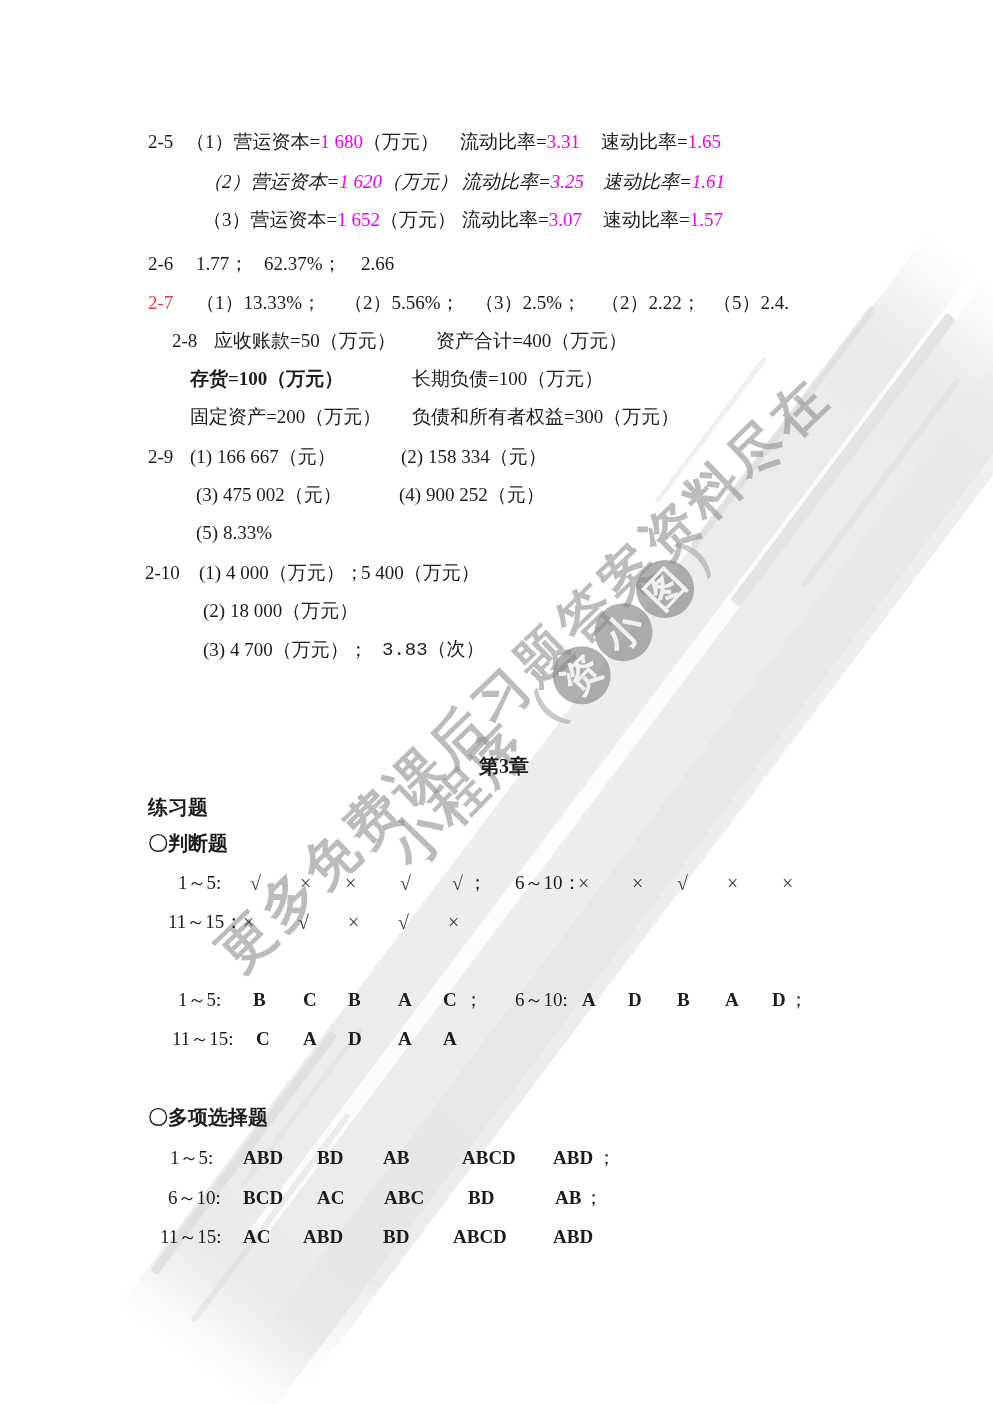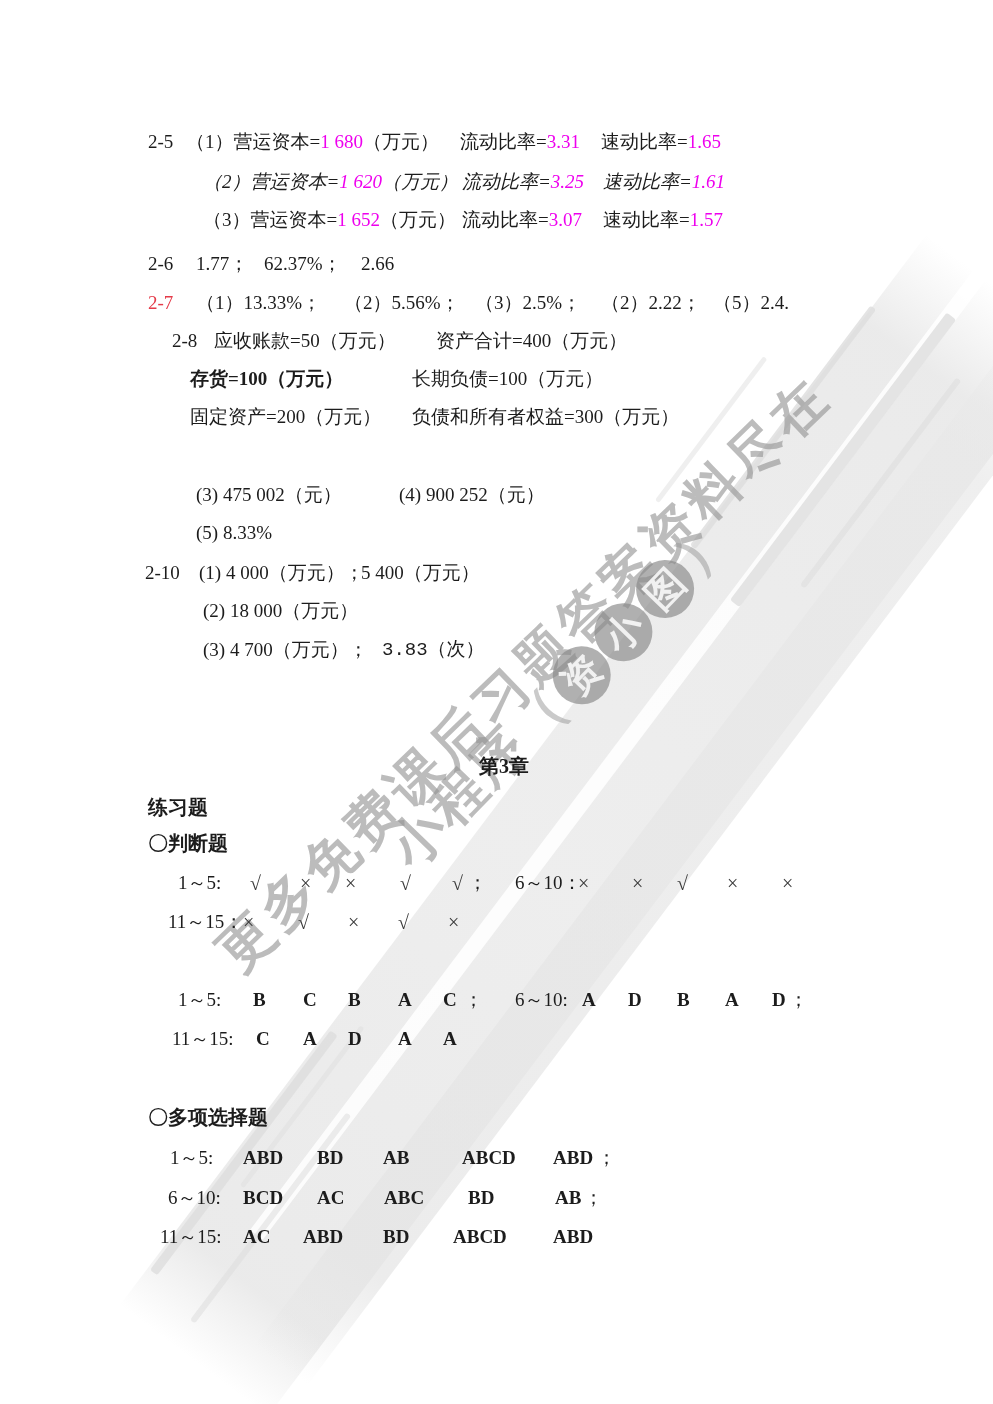--- a/index.html
+++ b/index.html
@@ -113,20 +113,25 @@
   </div>
   <div class="ln" style="top:367px;">
     <span class="c" style="left:190px;font-weight:bold;">存货=100（万元）</span>
     <span class="c" style="left:412px;">长期负债=100（万元）</span>
   </div>
   <div class="ln" style="top:405px;">
     <span class="c" style="left:190px;">固定资产=200（万元）</span>
     <span class="c" style="left:412px;">负债和所有者权益=300（万元）</span>
   </div>
 
+  <div class="ln" style="top:445px;">
+    <span class="c" style="left:148px;">2-9</span>
+    <span class="c" style="left:190px;">(1) 166 667（元）</span>
+    <span class="c" style="left:401px;">(2) 158 334（元）</span>
+  </div>
   <div class="ln" style="top:483px;">
     <span class="c" style="left:196px;">(3) 475 002（元）</span>
     <span class="c" style="left:399px;">(4) 900 252（元）</span>
   </div>
   <div class="ln" style="top:521px;">
     <span class="c" style="left:196px;">(5) 8.33%</span>
   </div>
 
   <div class="ln" style="top:561px;">
     <span class="c" style="left:145px;">2-10</span>

